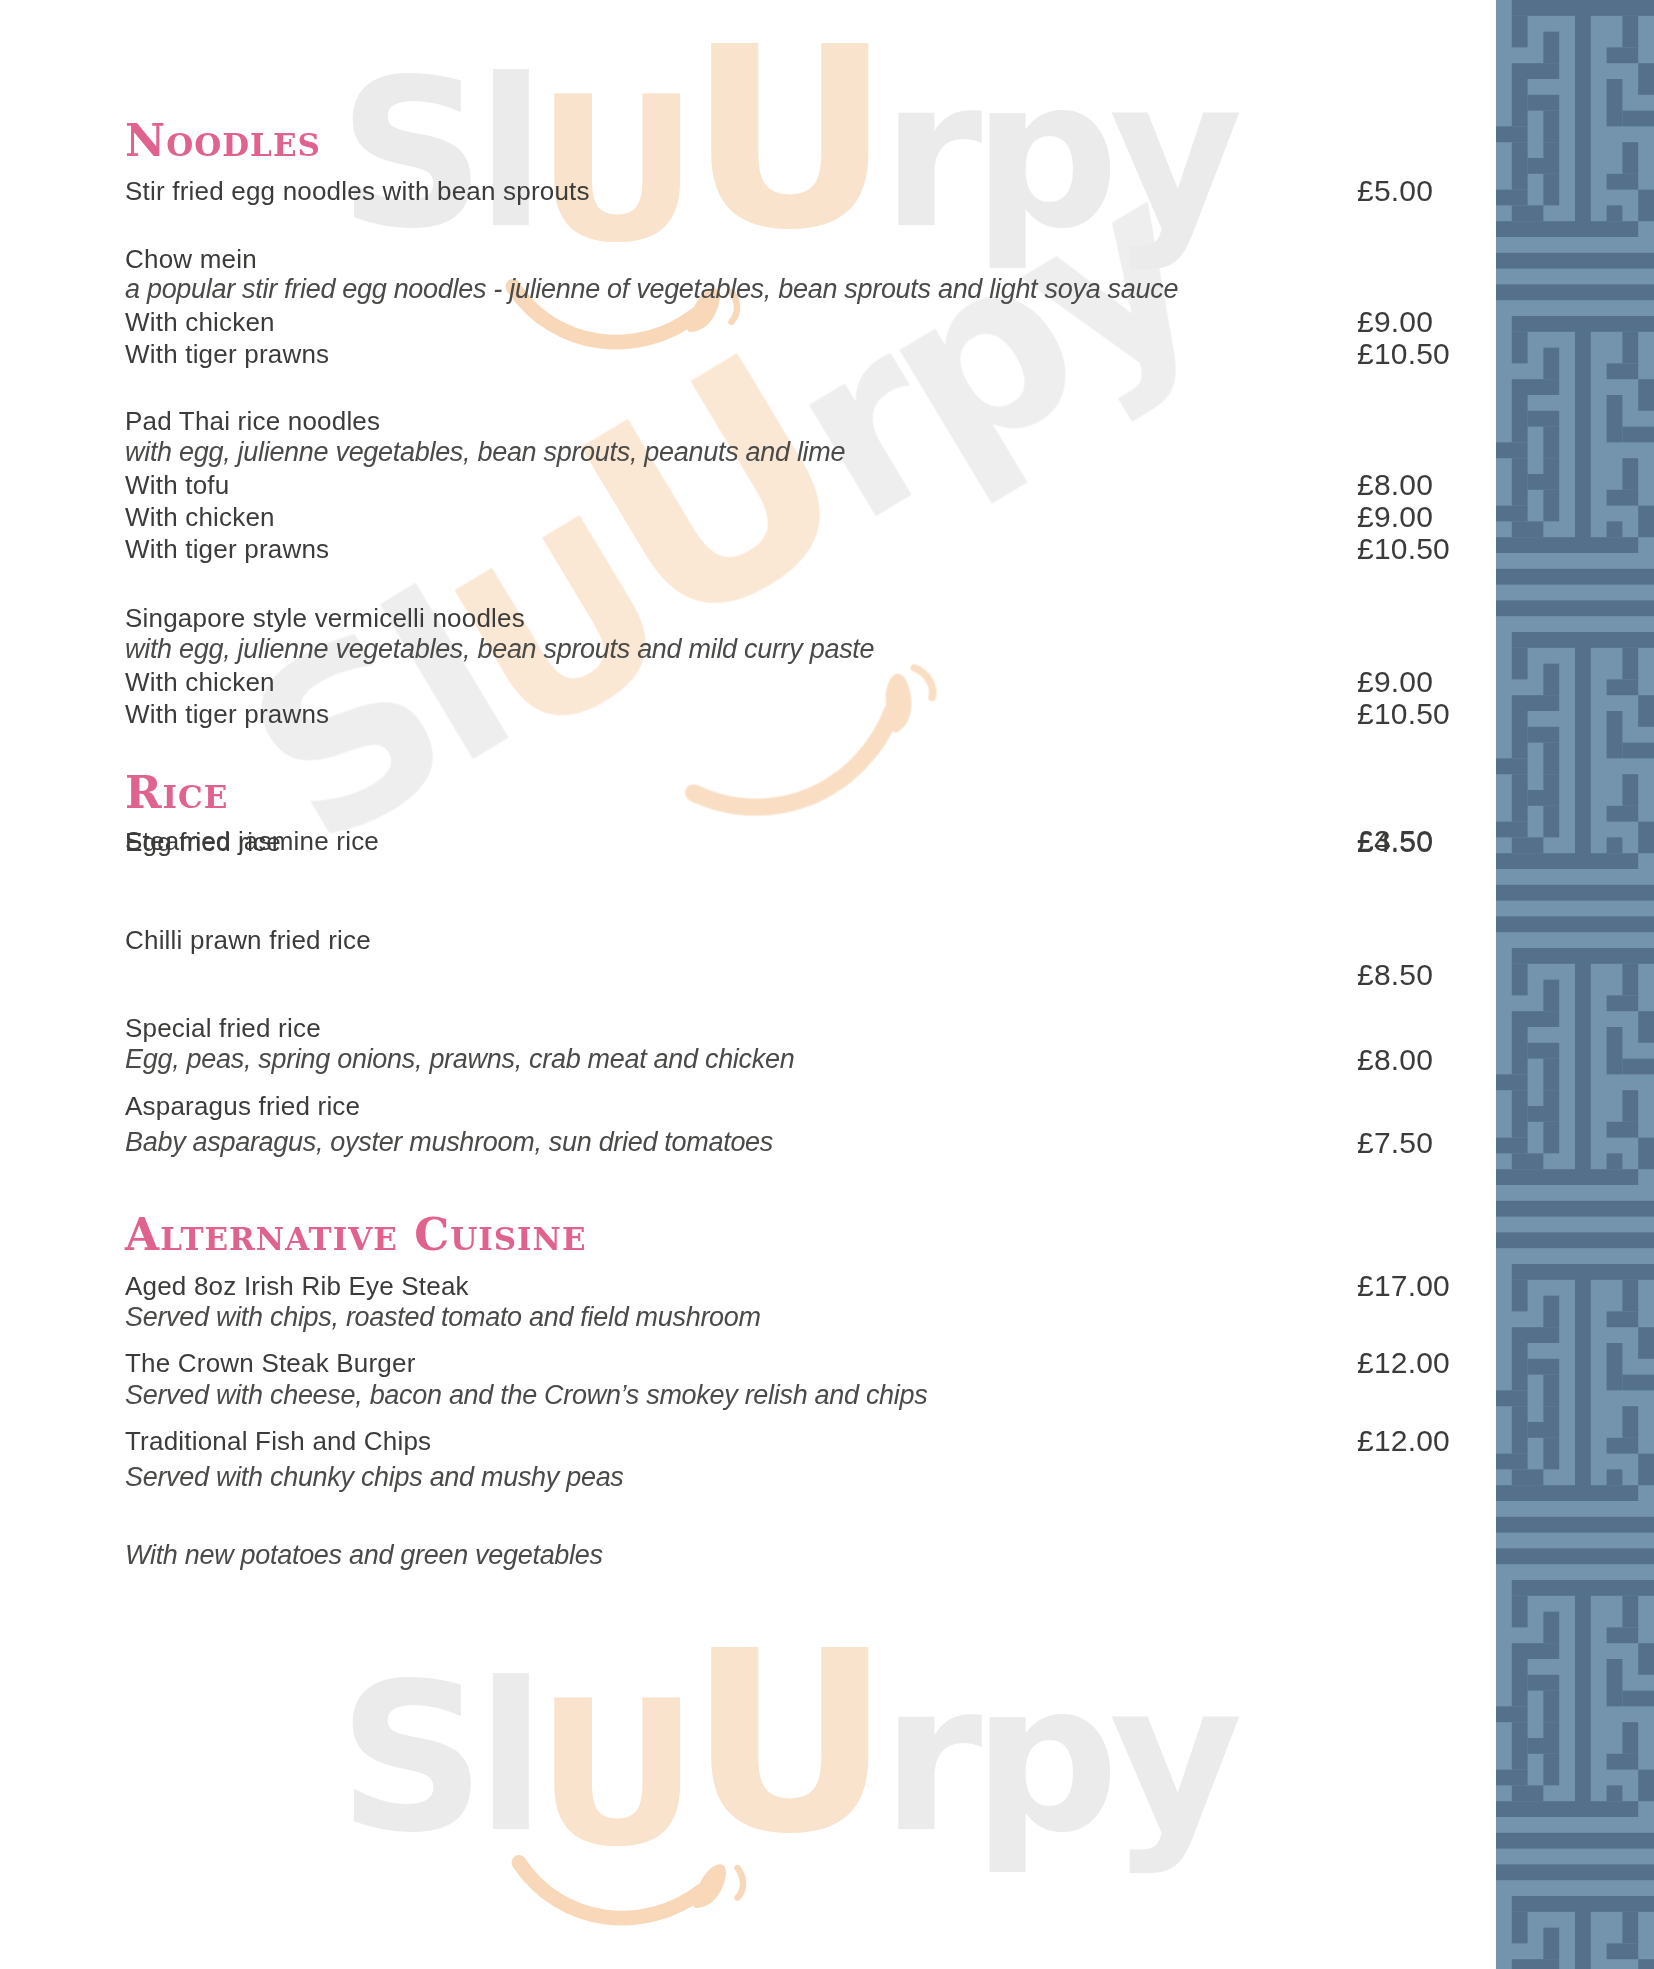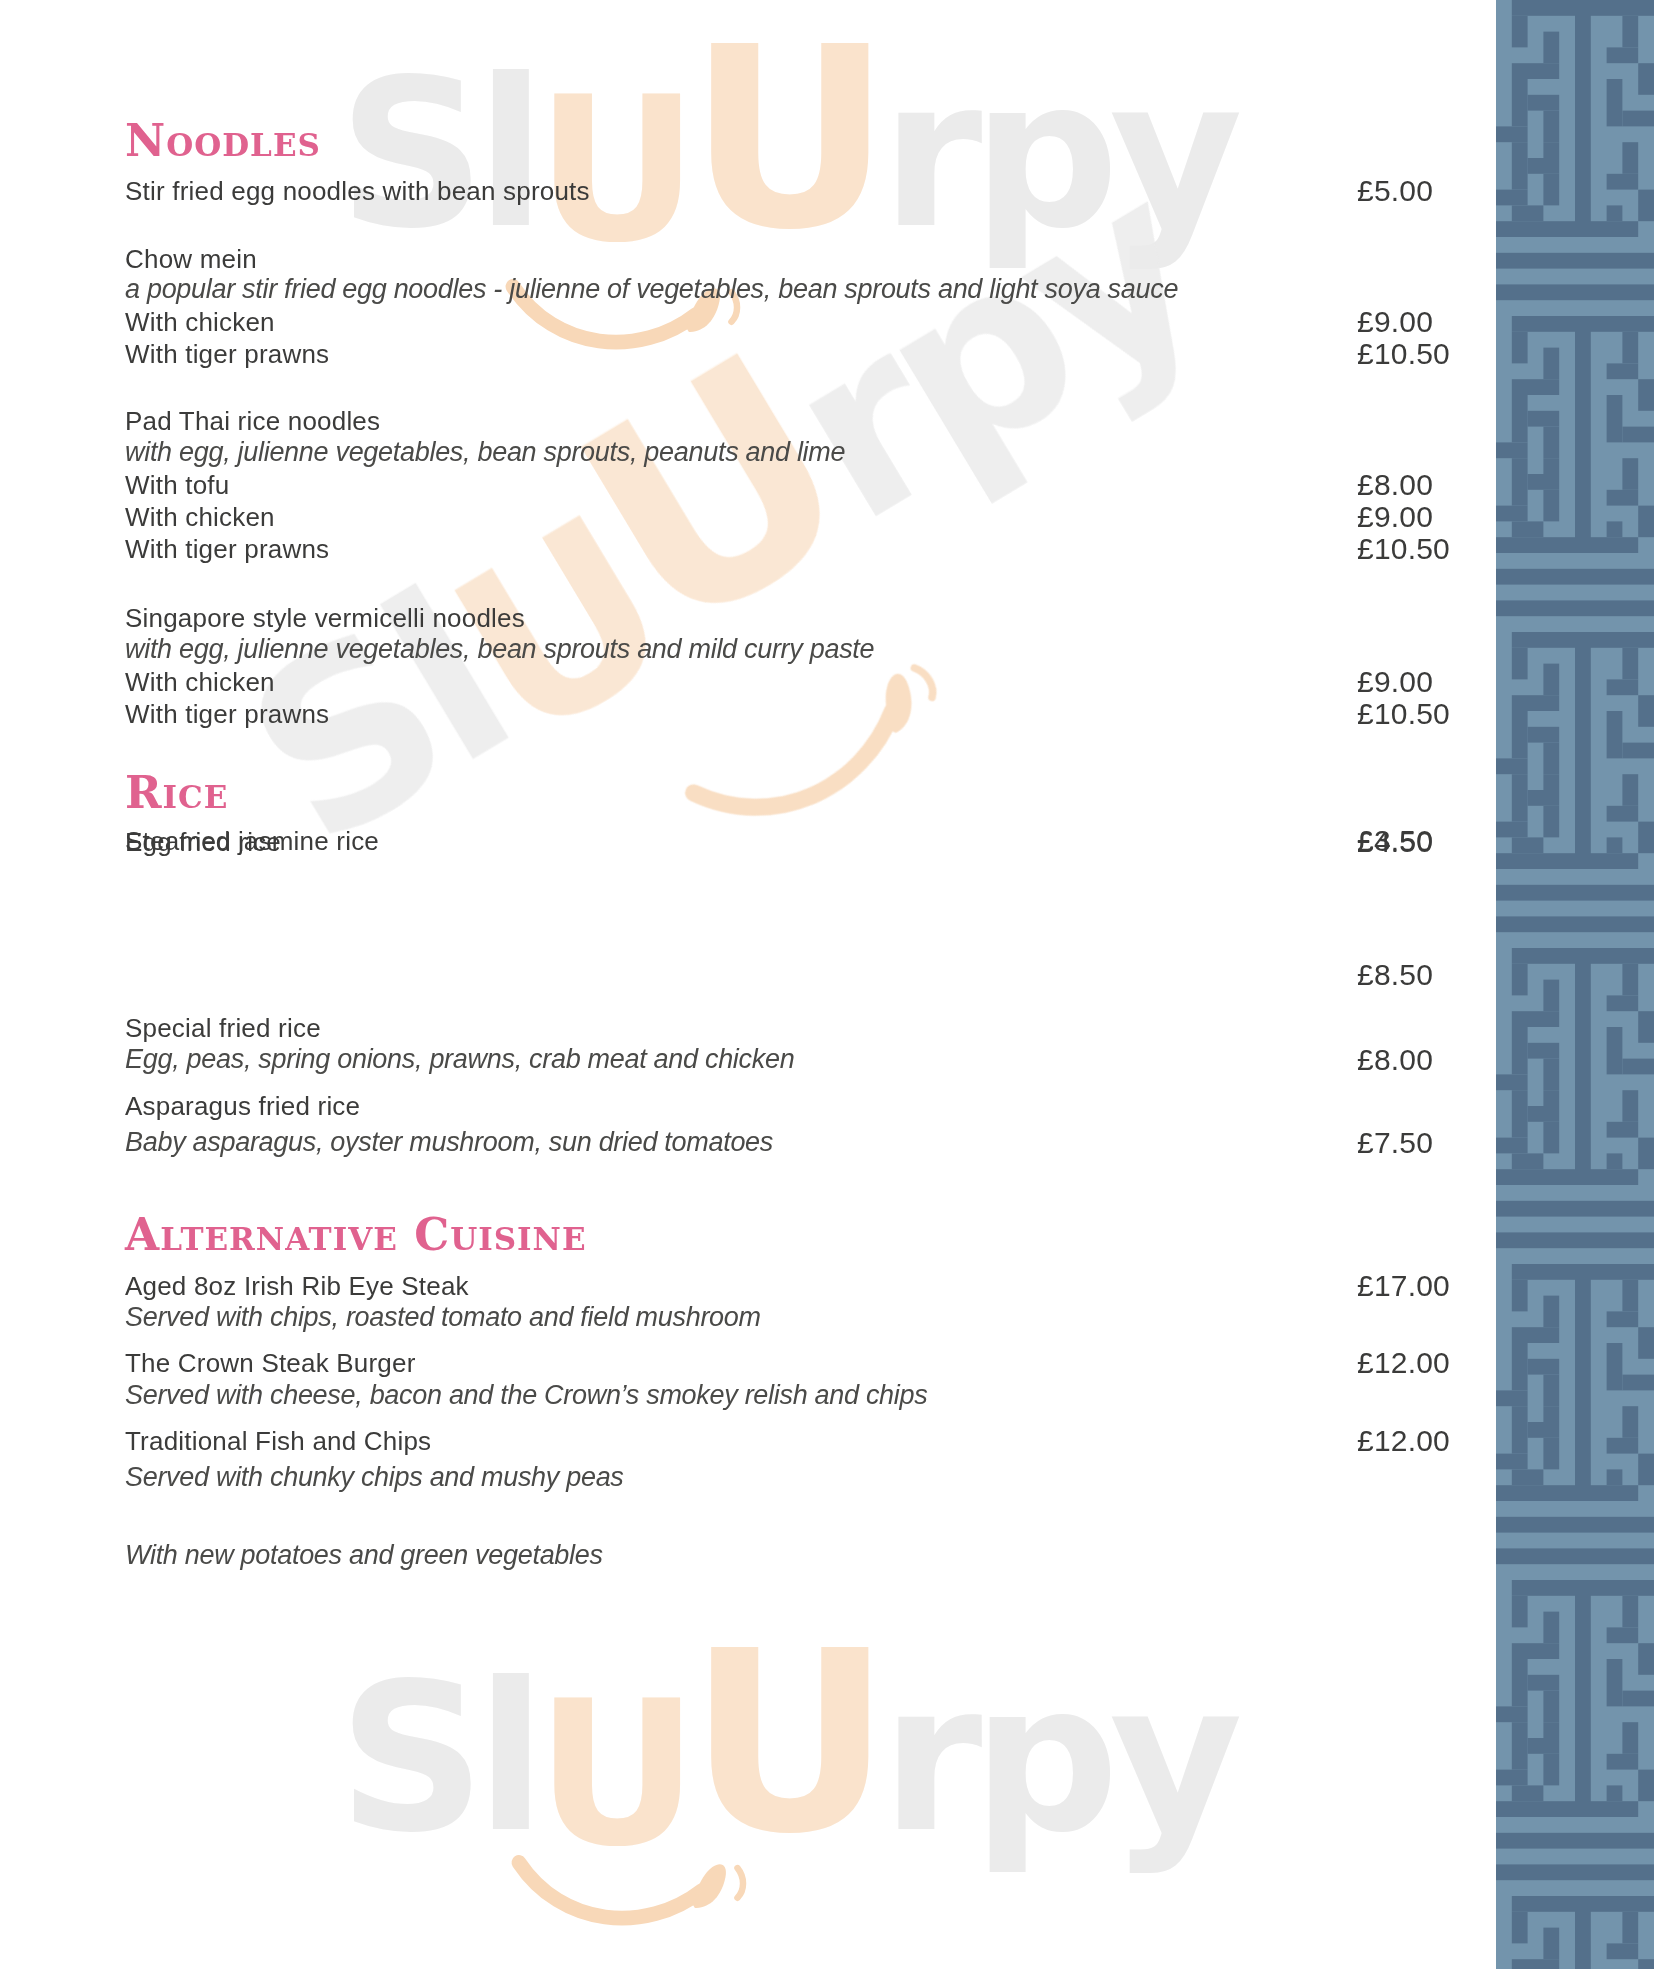--- a/index.html
+++ b/index.html
@@ -89,20 +89,21 @@
       <div class="line variant" style="top: 469px;"><span class="txt">With tofu</span><span class="price">£8.00</span></div>
       <div class="line variant" style="top: 501px;"><span class="txt">With chicken</span><span class="price">£9.00</span></div>
       <div class="line variant" style="top: 533px;"><span class="txt">With tiger prawns</span><span class="price">£10.50</span></div>
       <div class="line item" style="top: 602px;"><span class="txt">Singapore style vermicelli noodles</span></div>
       <div class="line desc" style="top: 634px;"><span class="txt">with egg, julienne vegetables, bean sprouts and mild curry paste</span></div>
       <div class="line variant" style="top: 666px;"><span class="txt">With chicken</span><span class="price">£9.00</span></div>
       <div class="line variant" style="top: 698px;"><span class="txt">With tiger prawns</span><span class="price">£10.50</span></div>
       <div class="heading" style="top: 770px; color: rgb(224, 98, 143);">Rice</div>
       <div class="line item" style="top: 825px;"><span class="txt">Steamed jasmine rice</span><span class="price">£3.50</span></div>
       <div class="line item" style="top: 826px;"><span class="txt">Egg fried rice</span><span class="price">£4.50</span></div>
+      <div class="line item" style="top: 924px;"><span class="txt">Chilli prawn fried rice</span></div>
       <div class="line desc" style="top: 959px;"><span class="price">£8.50</span></div>
       <div class="line item" style="top: 1012px;"><span class="txt">Special fried rice</span></div>
       <div class="line desc" style="top: 1044px;"><span class="txt">Egg, peas, spring onions, prawns, crab meat and chicken</span><span class="price">£8.00</span></div>
       <div class="line item" style="top: 1090px;"><span class="txt">Asparagus fried rice</span></div>
       <div class="line desc" style="top: 1127px;"><span class="txt">Baby asparagus, oyster mushroom, sun dried tomatoes</span><span class="price">£7.50</span></div>
       <div class="heading" style="top: 1212px; color: rgb(224, 98, 143);">Alternative Cuisine</div>
       <div class="line item" style="top: 1270px;"><span class="txt">Aged 8oz Irish Rib Eye Steak</span><span class="price">£17.00</span></div>
       <div class="line desc" style="top: 1302px;"><span class="txt">Served with chips, roasted tomato and field mushroom</span></div>
       <div class="line item" style="top: 1347px;"><span class="txt">The Crown Steak Burger</span><span class="price">£12.00</span></div>
       <div class="line desc" style="top: 1380px;"><span class="txt">Served with cheese, bacon and the Crown’s smokey relish and chips</span></div>

